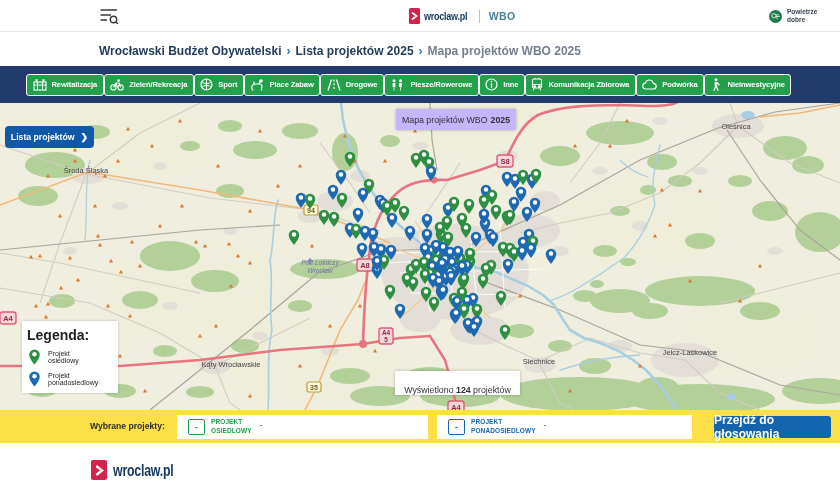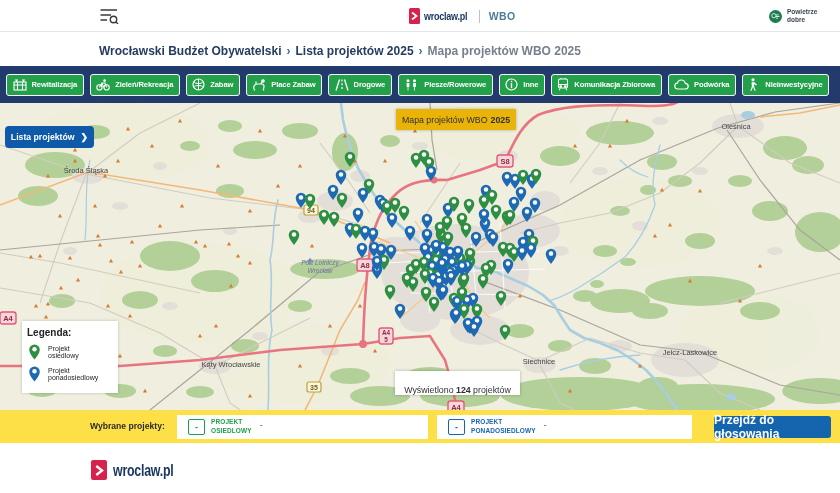--- a/index.html
+++ b/index.html
@@ -14,32 +14,32 @@
 .logodiv{width:1px;height:13px;background:#b9c2cc;margin:0 9px 0 2px}
 .logowbo{font-size:10.5px;font-weight:bold;color:#4c7d99;letter-spacing:0.3px}
 #air{position:absolute;left:769px;top:8px;display:flex;align-items:flex-start}
 #air .circ{width:13px;height:13px;border-radius:50%;margin-right:5px;margin-top:1px}
 #air .t{font-size:6.5px;color:#3c4650;line-height:1.25;font-weight:bold}
 
 #crumbs{position:absolute;left:99px;top:44px;font-size:12px;font-weight:bold;color:#253c5f;white-space:nowrap}
 #crumbs .sep{color:#2d72b8;margin:0 5px;font-weight:bold}
 #crumbs .last{color:#76808d;font-weight:bold}
 
-#catbar{position:absolute;left:0;top:66px;width:840px;height:37px;background:#233a6c;display:flex;align-items:center;padding:0 6px;gap:6px}
+#catbar{position:absolute;left:0;top:66px;width:840px;height:37px;background:#233a6c;display:flex;align-items:center;padding:0 26px;}
 .cat{height:22px;background:#23a04a;border:1px solid #fff;border-radius:3px;display:flex;align-items:center;padding:0 5.5px;flex:0 0 auto}
 .cat svg{margin-right:5px;flex:0 0 auto}
 .cat span{color:#fff;font-size:7.6px;font-weight:bold;white-space:nowrap;letter-spacing:-0.12px}
 
 #map{position:absolute;left:0;top:103px;width:840px;height:307px}
-#maptitle{position:absolute;left:396px;top:109px;width:120px;height:21px;background:#eab308;box-shadow:0 0 3px rgba(0,0,0,.25);font-size:8.8px;color:#2f3136;display:flex;align-items:center;justify-content:center;white-space:nowrap}
+#maptitle{position:absolute;left:396px;top:109px;width:120px;height:21px;background:#c4b5fd;box-shadow:0 0 3px rgba(0,0,0,.25);font-size:8.8px;color:#2f3136;display:flex;align-items:center;justify-content:center;white-space:nowrap}
 #maptitle b{margin-left:3px}
 #listbtn{position:absolute;left:5px;top:126px;width:89px;height:22px;background:#0e5aa8;border-radius:4px;color:#fff;font-size:8.7px;font-weight:bold;display:flex;align-items:center;justify-content:center;white-space:nowrap}
 #listbtn .ch{margin-left:6px;font-size:9px}
 #legend{position:absolute;left:22px;top:321px;width:96px;height:72px;background:#fff;box-shadow:0 0 3px rgba(0,0,0,.2);padding:6px 0 0 5px;font-size:7px;color:#222}
-#legend .hd{font-weight:bold;font-size:10px;margin-bottom:5px}
+#legend .hd{font-weight:bold;font-size:14px;margin-bottom:5px}
 #legend .row{display:flex;align-items:center;margin-bottom:4px}
 #legend .row svg{margin-right:7px;margin-left:1px;flex:0 0 auto}
 #count{position:absolute;left:395px;top:371px;width:125px;height:24px;background:#fff;box-shadow:0 0 3px rgba(0,0,0,.25);font-size:8.8px;color:#2f3136;display:flex;align-items:flex-end;justify-content:center;white-space:nowrap}
 
 #botbar{position:absolute;left:0;top:410px;width:840px;height:33px;background:#fde047}
 #botbar .lbl{position:absolute;left:90px;top:11px;font-size:8.6px;font-weight:bold;color:#2b2b2b}
 .selpanel{position:absolute;top:5px;height:24px;background:#fff;display:flex;align-items:center}
 #sel1{left:177px;width:251px}
 #sel2{left:437px;width:255px}
 .selsq{width:17px;height:16px;border-radius:2px;background:#fff;display:flex;align-items:center;justify-content:center;font-size:9px;font-weight:bold;margin-left:11px}
@@ -107,21 +107,21 @@
           </g>
           <circle cx="8.6" cy="1.6" r="1.3" fill="#fff"></circle>
         </svg>
         <span>Zieleń/Rekreacja</span>
       </div>
 <div class="cat">
         <svg width="13" height="13" viewBox="0 0 13 13">
           <circle cx="6.5" cy="6.5" r="5.5" fill="none" stroke="#fff" stroke-width="1.2"></circle>
           <path d="M1.5,4 C4,6 9,6 11.5,4 M1.5,9 C4,7 9,7 11.5,9 M6.5,1 V12" fill="none" stroke="#fff" stroke-width="1"></path>
         </svg>
-        <span>Zabaw</span>
+        <span>Sport</span>
       </div>
 <div class="cat">
         <svg width="14" height="12" viewBox="0 0 14 12">
           <g fill="none" stroke="#fff" stroke-width="1.2">
             <path d="M2,10 C1,7 3,5 6,5 L10,5 C12,5 12.5,7 11.5,10"></path>
             <path d="M4,5 L4,2.5 M9,5 L10.5,1.5"></path>
             <circle cx="11" cy="2" r="1.2" fill="#fff"></circle>
             <path d="M3,10 L2,11.5 M11,10 L12,11.5"></path>
           </g>
         </svg>

